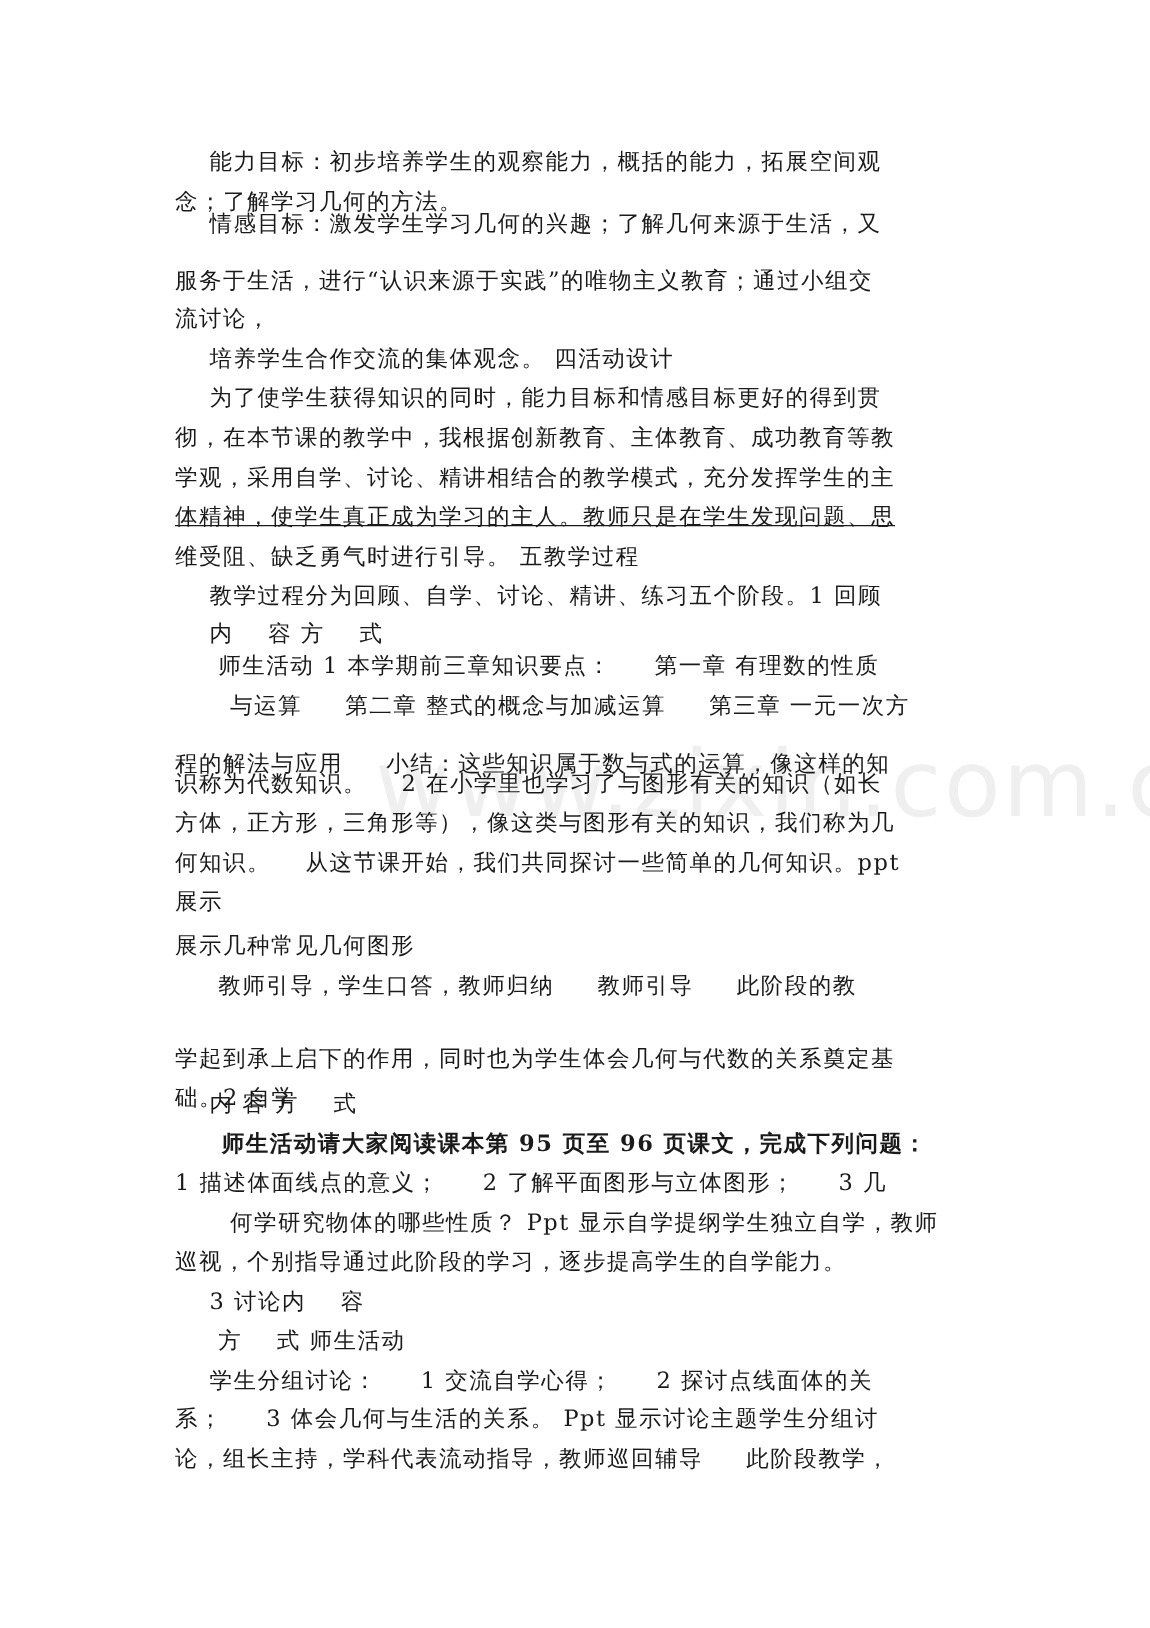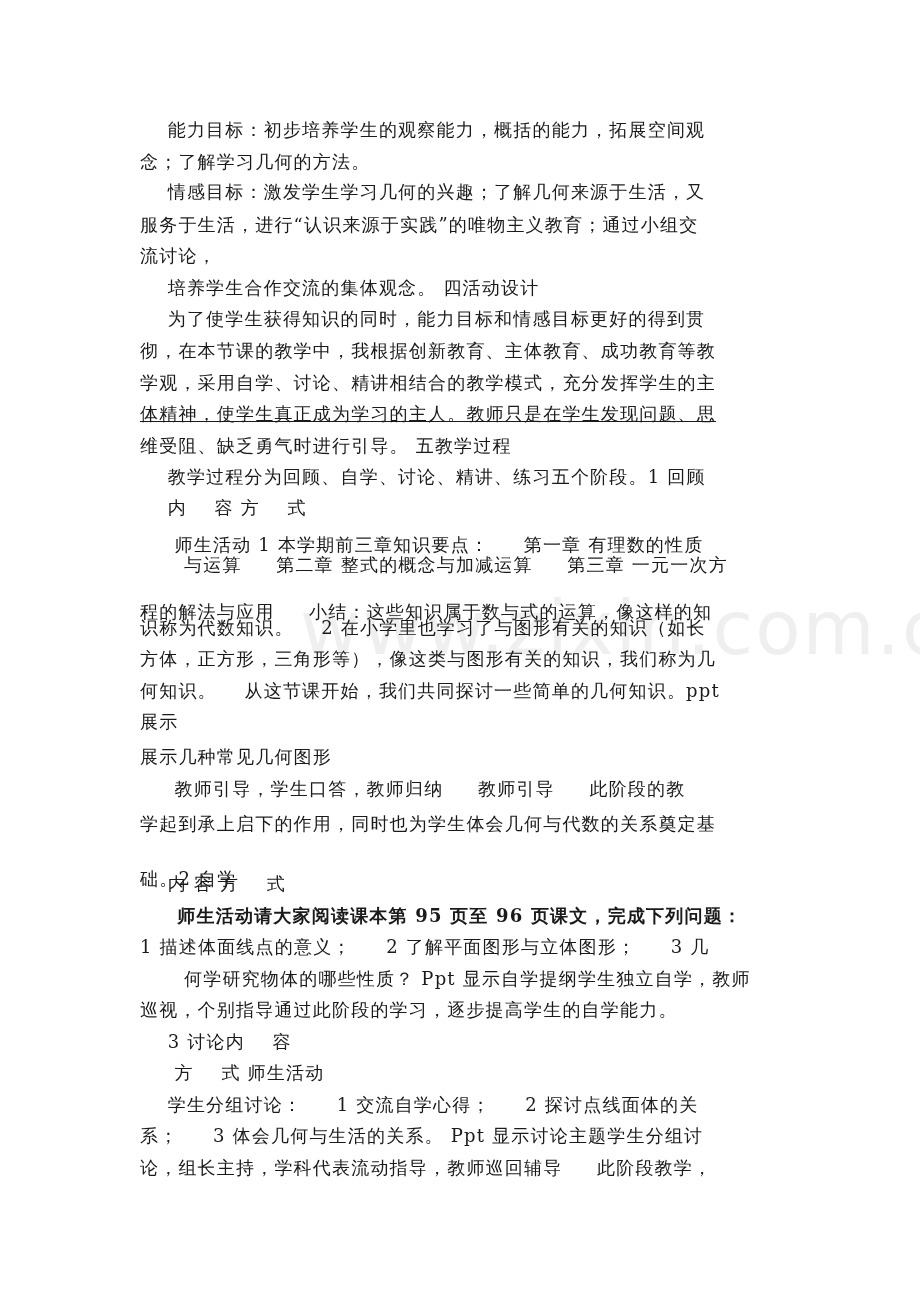--- a/index.html
+++ b/index.html
@@ -11,41 +11,41 @@
                font-size:74px; color:rgba(180,180,180,0.22); letter-spacing:2px; white-space:nowrap; }
 </style>
 </head>
 <body>
 
 <div class="page">
   <div class="watermark">www.zixin.com.cn</div>
   <div id="lines">
       <div class="line" style="top: 118px;">    能力目标：初步培养学生的观察能力，概括的能力，拓展空间观</div>
       <div class="line" style="top: 150px;">念；了解学习几何的方法。</div>
-      <div class="line" style="top: 180px;">    情感目标：激发学生学习几何的兴趣；了解几何来源于生活，又</div>
+      <div class="line" style="top: 168px;">    情感目标：激发学生学习几何的兴趣；了解几何来源于生活，又</div>
       <div class="line" style="top: 213px;">服务于生活，进行“认识来源于实践”的唯物主义教育；通过小组交</div>
       <div class="line" style="top: 244px;">流讨论，</div>
       <div class="line" style="top: 276px;">    培养学生合作交流的集体观念。 四活动设计</div>
       <div class="line" style="top: 307px;">    为了使学生获得知识的同时，能力目标和情感目标更好的得到贯</div>
       <div class="line" style="top: 339px;">彻，在本节课的教学中，我根据创新教育、主体教育、成功教育等教</div>
       <div class="line" style="top: 371px;">学观，采用自学、讨论、精讲相结合的教学模式，充分发挥学生的主</div>
       <div class="line" style="top: 402px; text-decoration: underline;">体精神，使学生真正成为学习的主人。教师只是在学生发现问题、思</div>
       <div class="line" style="top: 434px;">维受阻、缺乏勇气时进行引导。 五教学过程</div>
       <div class="line" style="top: 465px;">    教学过程分为回顾、自学、讨论、精讲、练习五个阶段。1 回顾</div>
       <div class="line" style="top: 496px;">    内    容 方    式</div>
-      <div class="line" style="top: 521px; margin-top: 12px;">     师生活动 1 本学期前三章知识要点：     第一章 有理数的性质</div>
+      <div class="line" style="top: 521px;">     师生活动 1 本学期前三章知识要点：     第一章 有理数的性质</div>
       <div class="line" style="top: 553px; margin-left: 44px;">与运算     第二章 整式的概念与加减运算     第三章 一元一次方</div>
       <div class="line" style="top: 600px;">程的解法与应用     小结：这些知识属于数与式的运算，像这样的知</div>
       <div class="line" style="top: 616px;">识称为代数知识。    2 在小学里也学习了与图形有关的知识（如长</div>
       <div class="line" style="top: 647px;">方体，正方形，三角形等），像这类与图形有关的知识，我们称为几</div>
       <div class="line" style="top: 679px;">何知识。    从这节课开始，我们共同探讨一些简单的几何知识。ppt</div>
       <div class="line" style="top: 710px;">展示</div>
       <div class="line" style="top: 745px;">展示几种常见几何图形</div>
       <div class="line" style="top: 777px;">     教师引导，学生口答，教师归纳     教师引导     此阶段的教</div>
-      <div class="line" style="top: 812px;">学起到承上启下的作用，同时也为学生体会几何与代数的关系奠定基</div>
+      <div class="line" style="top: 836px;">学起到承上启下的作用，同时也为学生体会几何与代数的关系奠定基</div>
       <div class="line" style="top: 840px; margin-top: 27px;">础。2 自学</div>
       <div class="line" style="top: 872px;">    内 容 方    式</div>
       <div class="line" style="top: 904px; font-weight: bold;">     师生活动请大家阅读课本第 95 页至 96 页课文，完成下列问题：</div>
       <div class="line" style="top: 935px;">1 描述体面线点的意义；     2 了解平面图形与立体图形；     3 几</div>
       <div class="line" style="top: 967px; margin-left: 44px;">何学研究物体的哪些性质？ Ppt 显示自学提纲学生独立自学，教师</div>
       <div class="line" style="top: 998px;">巡视，个别指导通过此阶段的学习，逐步提高学生的自学能力。</div>
       <div class="line" style="top: 1030px; text-align: right;">    3 讨论内    容</div>
       <div class="line" style="top: 1061px;">     方    式 师生活动</div>
       <div class="line" style="top: 1093px;">    学生分组讨论：     1 交流自学心得；     2 探讨点线面体的关</div>
       <div class="line" style="top: 1124px;">系；     3 体会几何与生活的关系。 Ppt 显示讨论主题学生分组讨</div>

